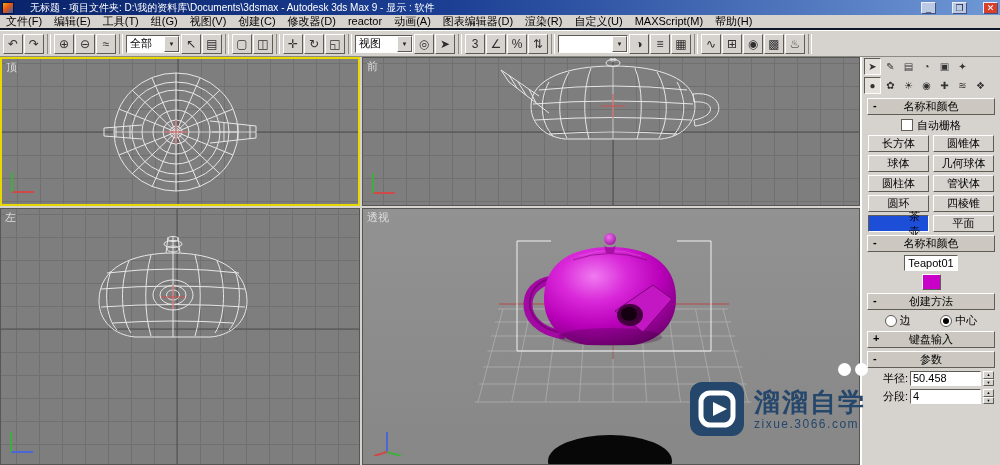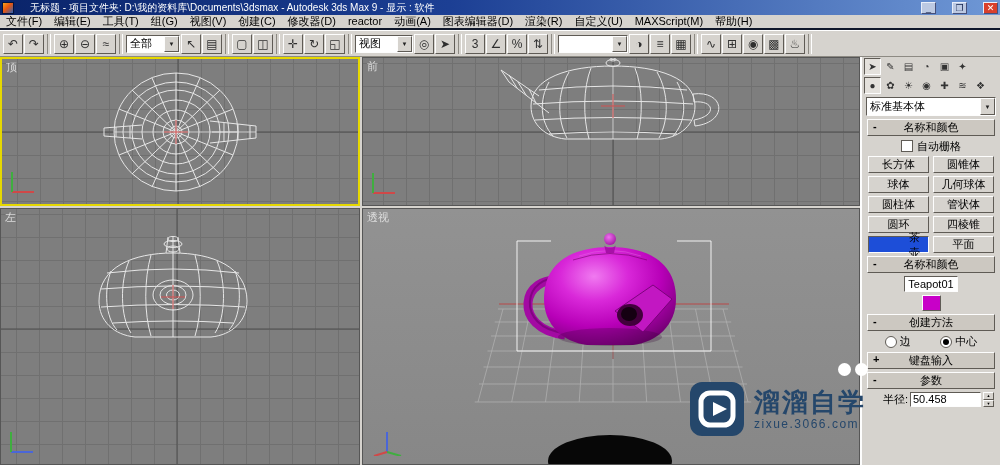--- a/index.html
+++ b/index.html
@@ -439,24 +439,20 @@
 
       <div class="cp-sub">
         <span>≋</span>
       </div>
 
       <div class="cp-sub">
         <span>❖</span>
       </div>
     </div>
 
-  <div class="cp-dd">
-    <span>标准基本体</span>
-    <span class="dd-arrow"></span>
-  </div>
 
   <div class="rollout">
     <span class="sign">-</span>
     <span>名称和颜色</span>
   </div>
   <div class="autogrid-row">
     <span class="cb"></span>
     <span>自动栅格</span>
   </div>
   <div class="obj-grid">
@@ -521,20 +517,28 @@
 
       <div class="param-row">
         <span class="param-label">半径:</span>
         <span class="numfld">50.458</span>
         <span class="spinner">
           <span class="up"></span>
           <span class="dn"></span>
         </span>
       </div>
 
+      <div class="param-row">
+        <span class="param-label">分段:</span>
+        <span class="numfld">4</span>
+        <span class="spinner">
+          <span class="up"></span>
+          <span class="dn"></span>
+        </span>
+      </div>
     </div>
 </div>
 
 <div class="watermark">
   <div class="wm-dot" style="left:148px;"></div>
   <div class="wm-dot" style="left:165px;"></div>
   <div class="wm-logo">
     <svg width="54" height="54" viewBox="0 0 54 54">
       <rect x="11" y="11" width="32" height="32" rx="9" fill="none" stroke="#ffffff" stroke-width="5"></rect>
       <polygon points="23,20 37,27 23,34" fill="#ffffff"></polygon>

